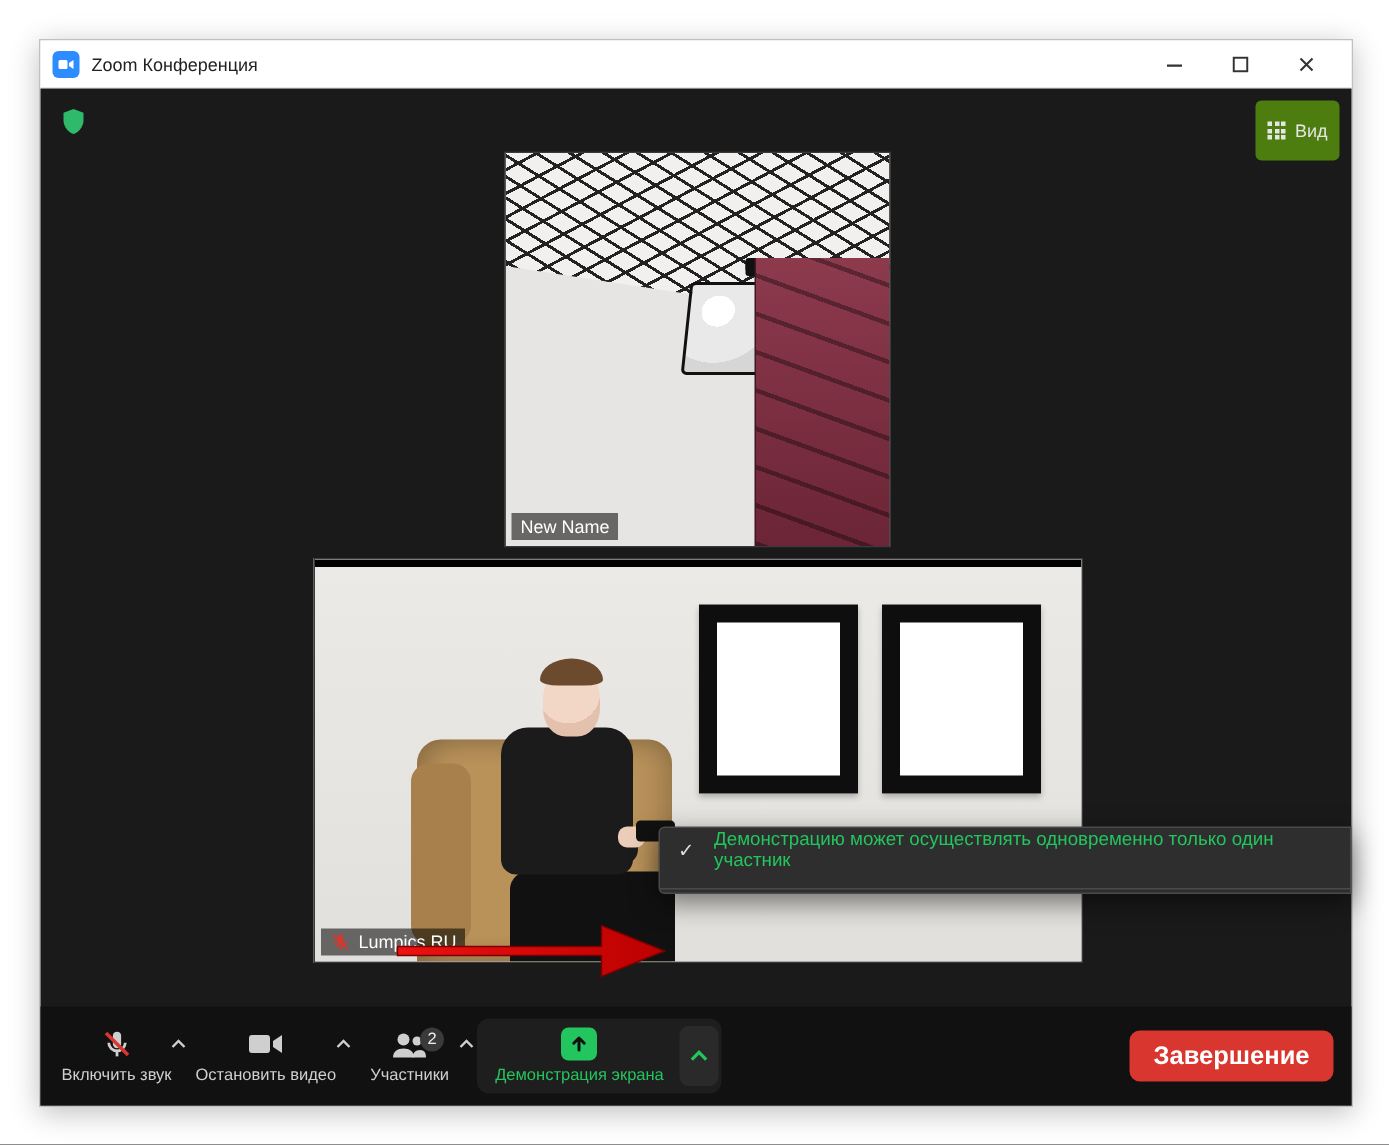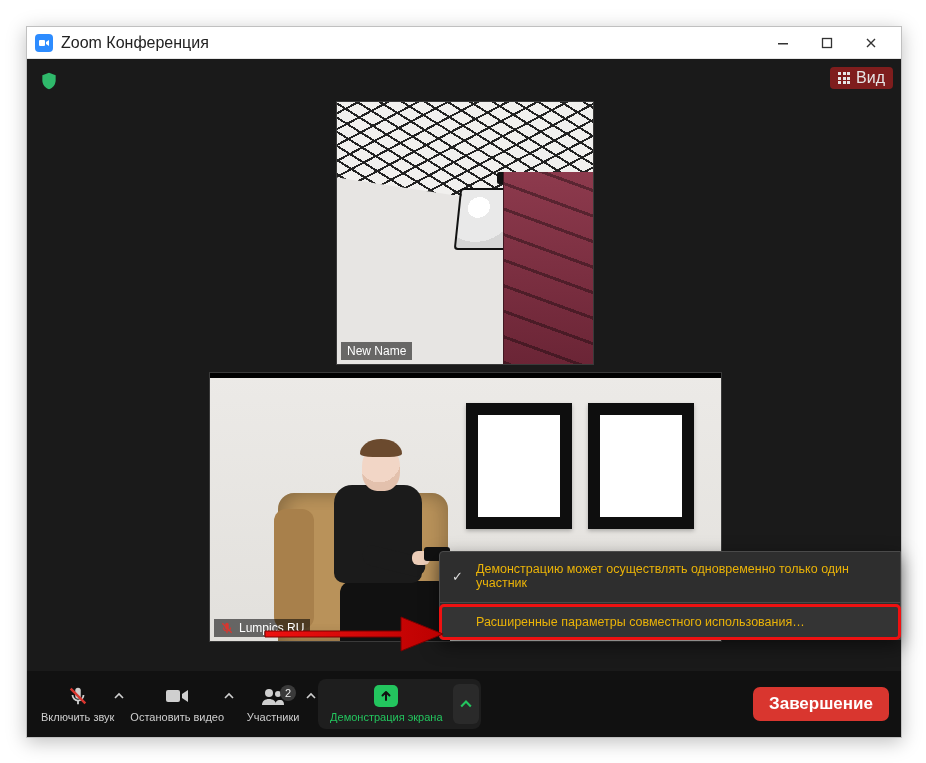--- a/index.html
+++ b/index.html
@@ -13,41 +13,41 @@
   
   .titlebar {
     height: 32px; background: #fff; display: flex; align-items: center; padding: 0 8px;
     border-bottom: 1px solid #e6e6e6;
   }
   .titlebar .zoom-icon {
     width: 18px; height: 18px; border-radius: 4px; background: #2d8cff;
     display: flex; align-items: center; justify-content: center; margin-right: 8px;
   }
   .titlebar .zoom-icon svg { display:block; }
-  .titlebar .title-text { font-size: 16px; color: #222; }
+  .titlebar .title-text { font-size: 12px; color: #222; }
   .titlebar .spacer { flex: 1; }
   .win-btn {
     width: 44px; height: 30px; display: flex; align-items: center; justify-content: center;
     color: #333; font-size: 14px;
   }
 
   
   .meeting {
     position: relative; height: calc(100% - 32px); background: #1a1a1a;
   }
 
   
   .shield-btn {
     position: absolute; top: 8px; left: 8px; width: 28px; height: 28px;
     display:flex; align-items:center; justify-content:center;
   }
   .view-btn {
-    position: absolute; top: 8px; right: 8px; height: 22px; padding: 0 8px;
-    background: #7f1d1d; border-radius: 4px; display: flex; align-items: center; gap: 6px;
-    color: #e6e6e6; font-size: 16px;
+    position: absolute; top: 8px; right: 8px; height: 40px; padding: 0 8px;
+    background: #4d7c0f; border-radius: 4px; display: flex; align-items: center; gap: 6px;
+    color: #e6e6e6; font-size: 12px;
   }
   .grid-ico { display:inline-block; width:12px; height:12px; position:relative; }
   .grid-ico span { position:absolute; width:3px; height:3px; background:#e6e6e6; }
   .grid-ico span:nth-child(1){left:0;top:0}.grid-ico span:nth-child(2){left:4.5px;top:0}.grid-ico span:nth-child(3){left:9px;top:0}
   .grid-ico span:nth-child(4){left:0;top:4.5px}.grid-ico span:nth-child(5){left:4.5px;top:4.5px}.grid-ico span:nth-child(6){left:9px;top:4.5px}
   .grid-ico span:nth-child(7){left:0;top:9px}.grid-ico span:nth-child(8){left:4.5px;top:9px}.grid-ico span:nth-child(9){left:9px;top:9px}
 
   
   .tile {
     position:absolute; background:#000; border:1px solid #3a3a3a; overflow:hidden;
@@ -141,22 +141,22 @@
   }
 
   
   .ctx-menu {
     position:absolute; right:0; top:492px; width:462px;
     background:#2e2e2e; border:1px solid #4a4a4a; border-radius:4px 0 0 4px;
     box-shadow: 0 6px 18px rgba(0,0,0,0.5);
     z-index:20;
   }
   .ctx-item {
-    display:flex; align-items:center; gap:10px; padding:10px 16px 10px 36px;
-    color:#eab308; font-size:12.5px; position:relative;
+    display:flex; align-items:center; gap:10px; padding:0 16px 10px 36px;
+    color:#22c55e; font-size:12.5px; position:relative;
   }
   .ctx-item.checked::before {
     content:"✓"; position:absolute; left:12px; color:#ddd; font-size:13px;
   }
   .ctx-sep { height:1px; background:#4a4a4a; margin:2px 0; }
   .ctx-item.highlight {
     outline:3px solid #e11; outline-offset:-2px; border-radius:4px;
     background:#343434;
   }
 
@@ -308,23 +308,20 @@
       <div class="name-label">
         <span>New Name</span>
       </div>
     </div>
 
     <div class="ctx-menu">
       <div class="ctx-item checked">
         <span>Демонстрацию может осуществлять одновременно только один участник</span>
       </div>
       <div class="ctx-sep"></div>
-      <div class="ctx-item highlight">
-        <span>Расширенные параметры совместного использования…</span>
-      </div>
     </div>
 
     <svg class="arrow" viewBox="0 0 184 50">
       <defs>
         <linearGradient id="rg" x1="0" x2="1">
             <stop offset="0" stop-color="#e11"></stop>
             <stop offset="1" stop-color="#b00"></stop>
           </linearGradient>
       </defs>
       <path d="M4 22 L140 22 L140 8 L182 25 L140 42 L140 28 L4 28 Z" fill="url(#rg)" stroke="#7a0000" stroke-width="1"></path>

